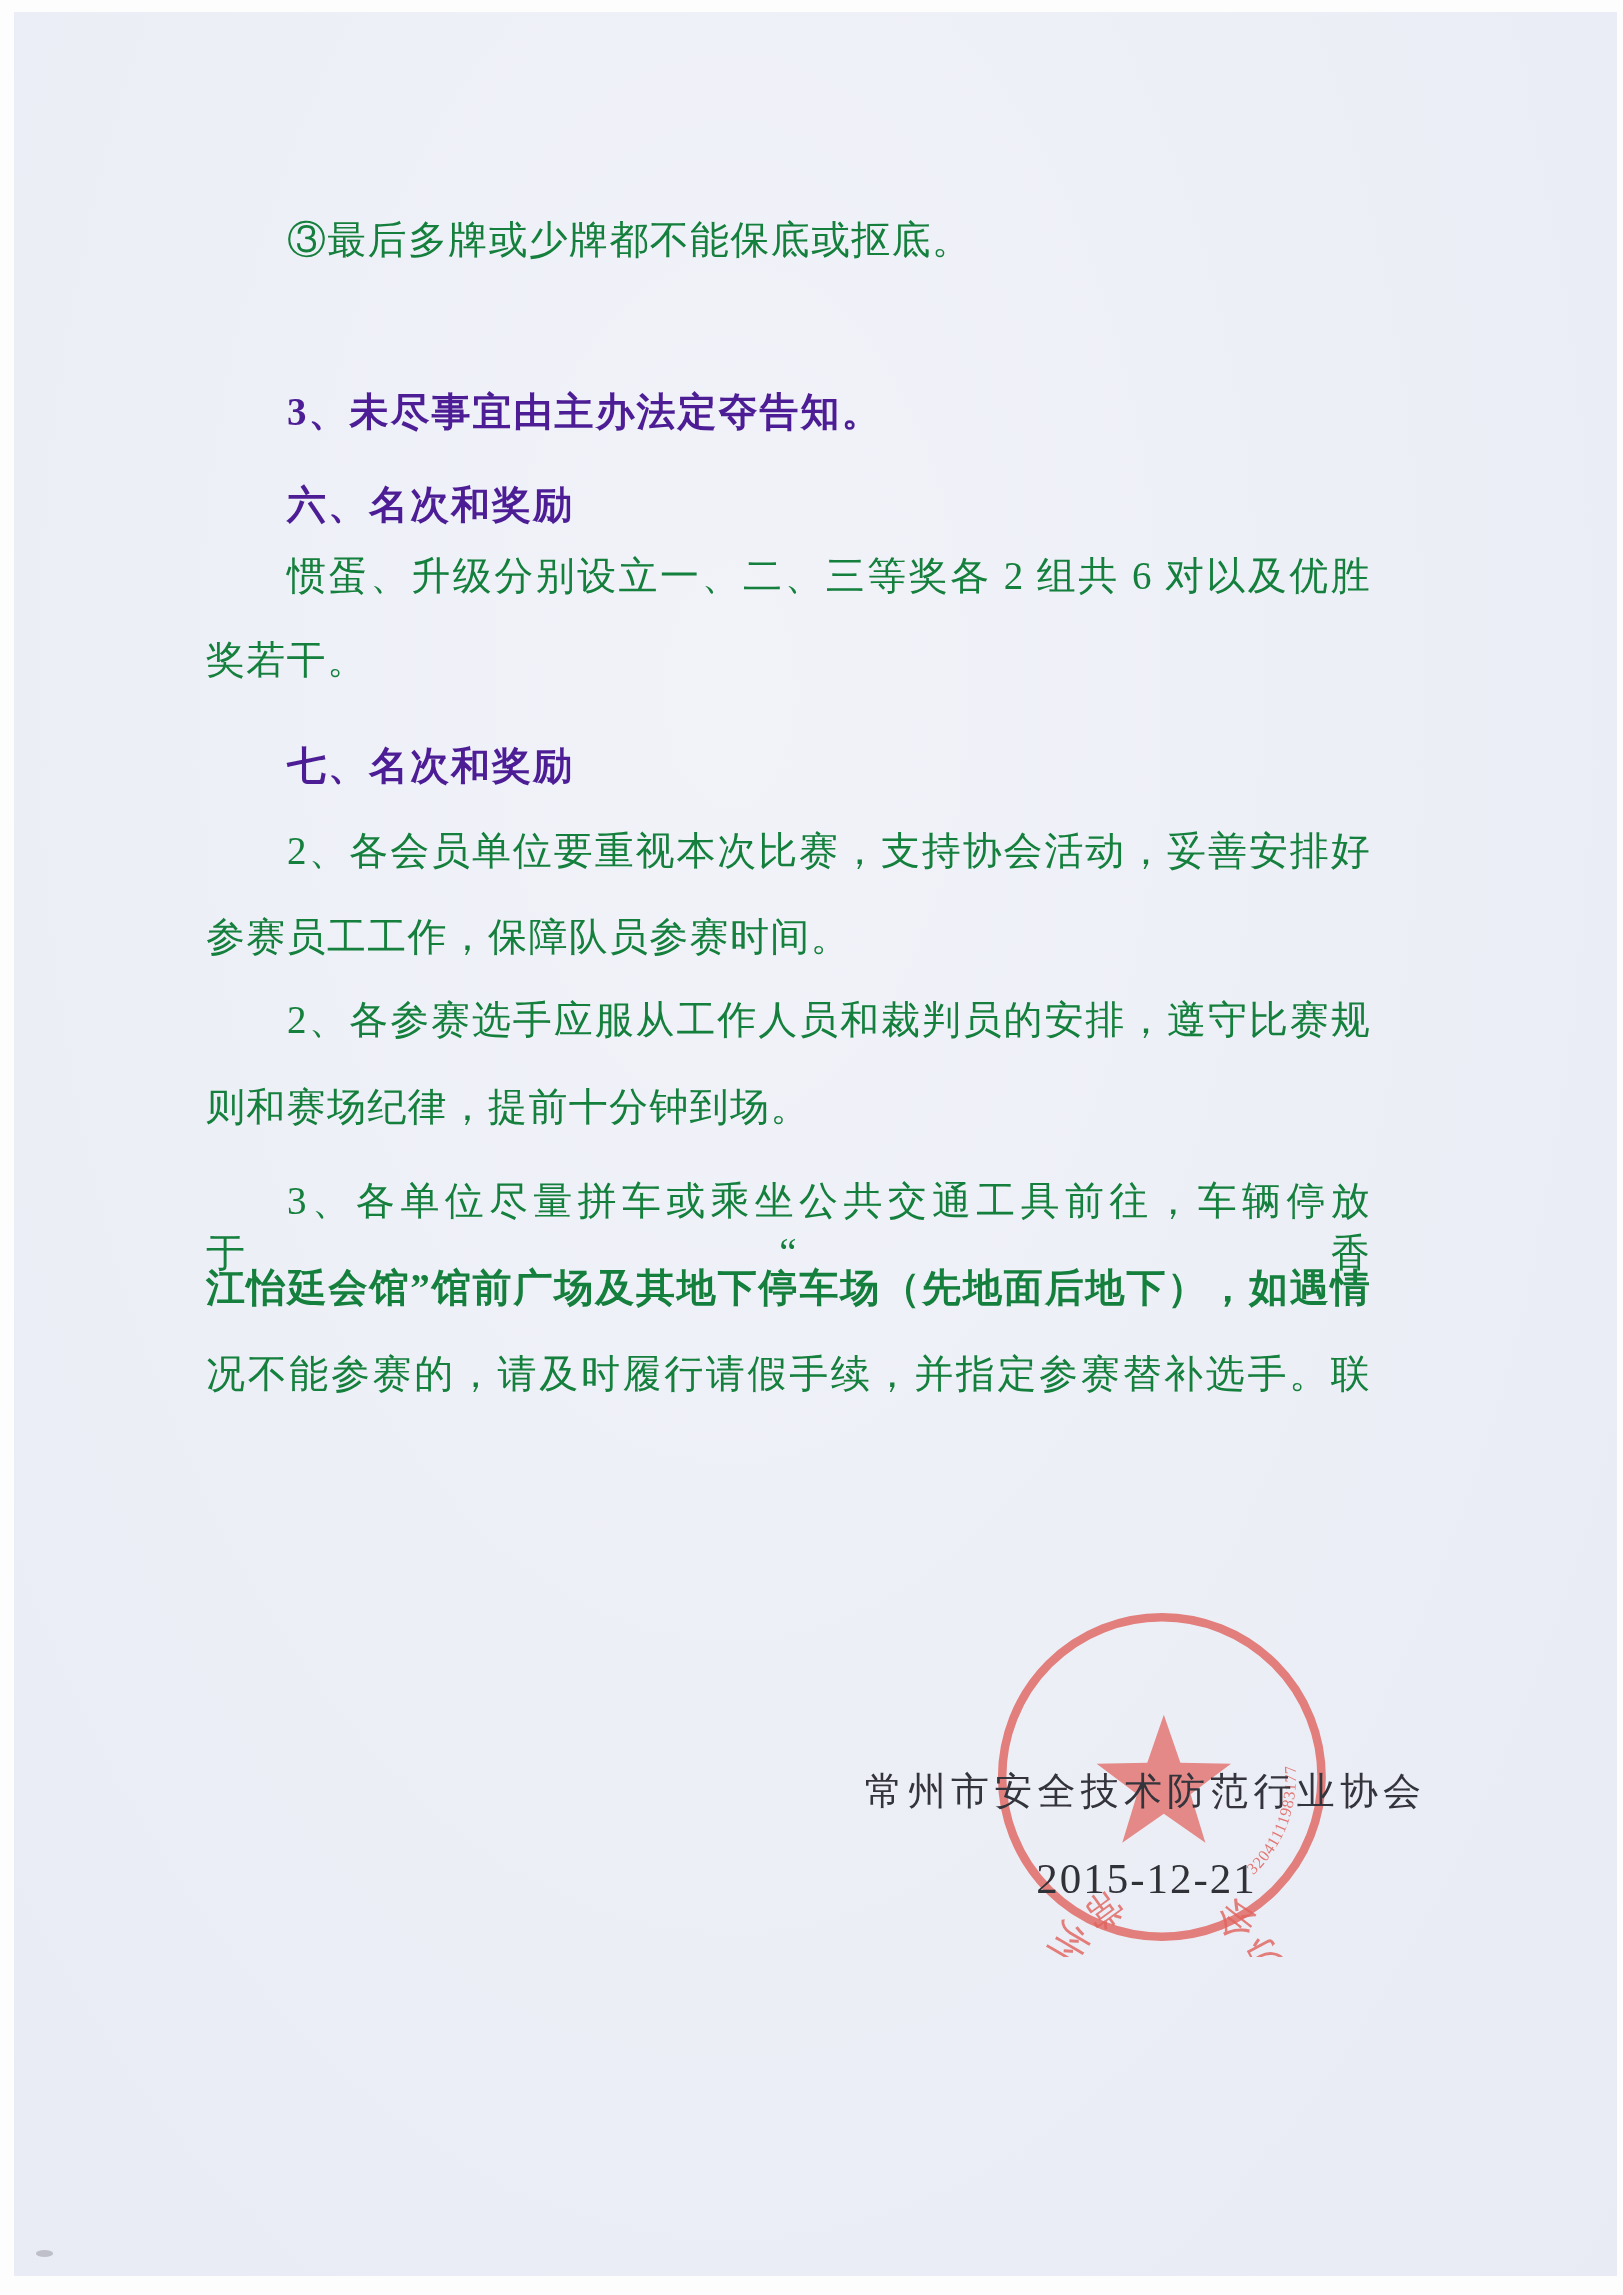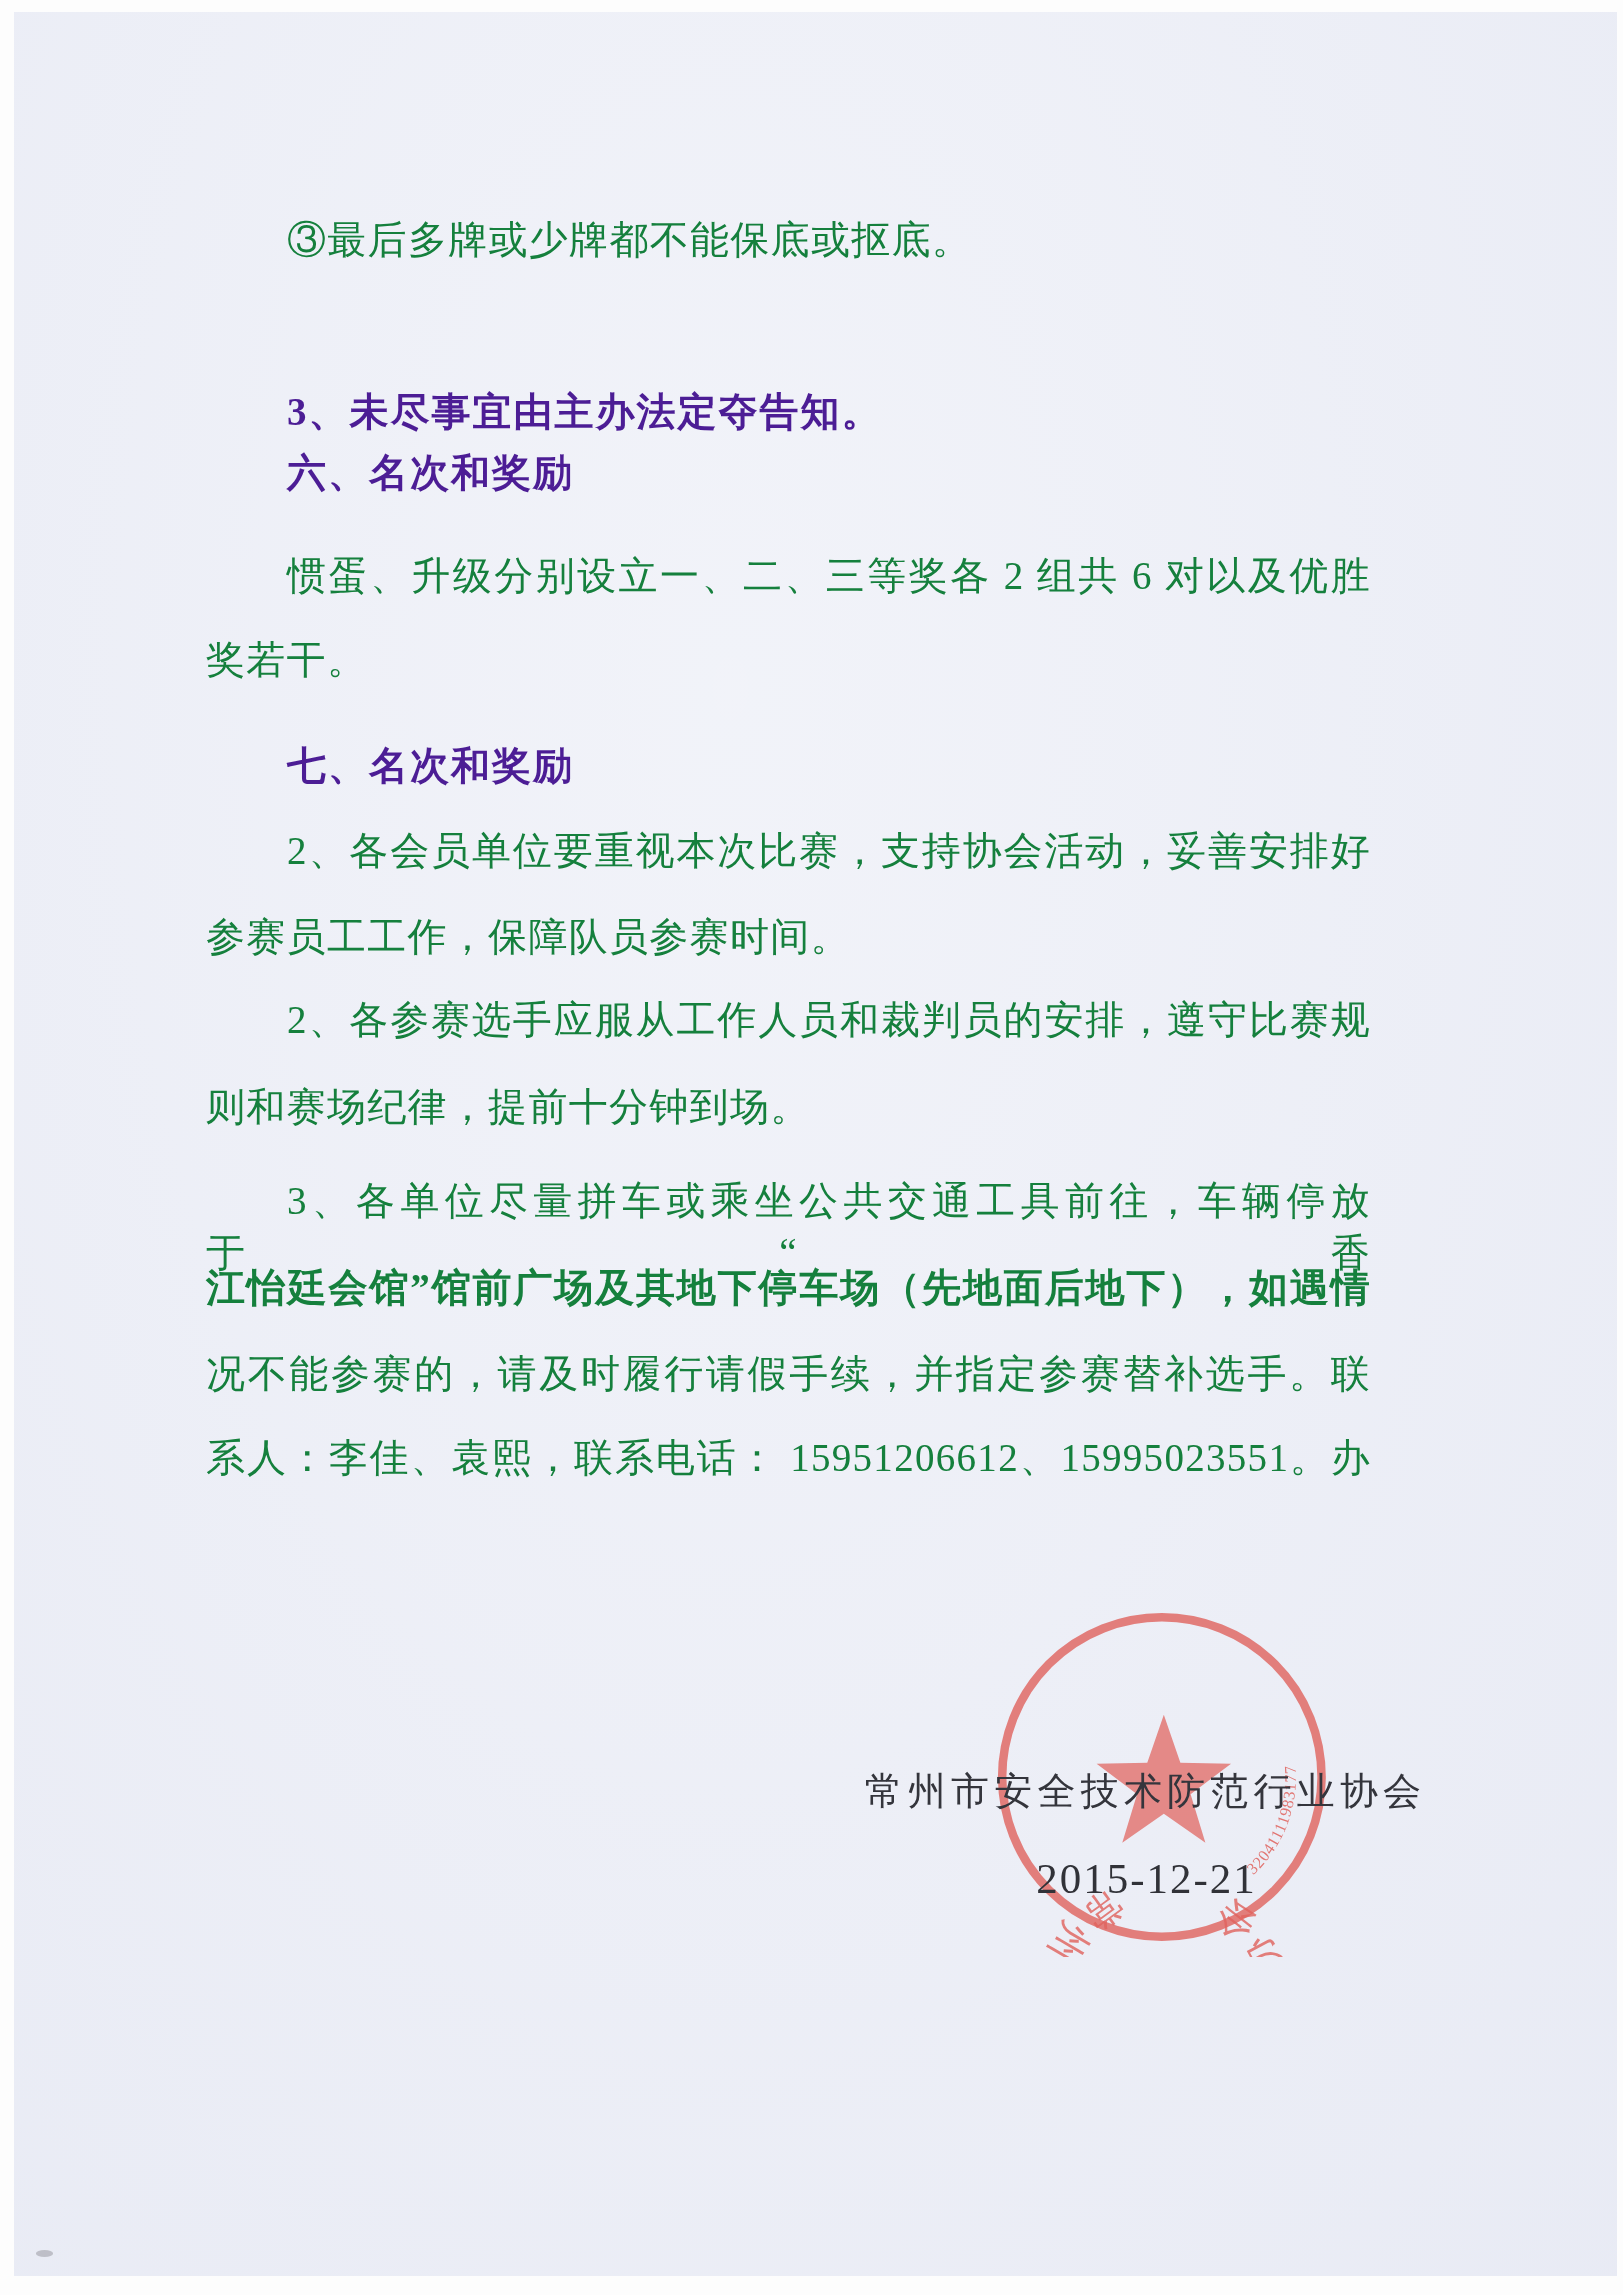--- a/index.html
+++ b/index.html
@@ -28,21 +28,21 @@
     font-size:39px;
     color:#15803d;
     letter-spacing:1.3px;
     white-space:nowrap;
     z-index:4;
   }
   .indent{text-indent:81px;}
   .bold{font-weight:700;color:#4c1d95;letter-spacing:2px;}
   .justify{text-align:justify;text-align-last:justify;white-space:normal;}
 
-  .l1{top:214px;}  .l2{top:301px;}  .l3{top:386px;}  .l4{top:447px;}
+  .l1{top:214px;}  .l2{top:301px;}  .l3{top:386px;}  .l4{top:479px;}
   .l5{top:550px;}  .l6{top:634px;}  .l7{top:740px;} .l8{top:825px;}
   .l9{top:911px;} .l10{top:994px;}.l11{top:1081px;}.l12{top:1175px;}
   .l13{top:1262px;font-weight:bold;}.l14{top:1348px;}.l15{top:1432px;}.l16{top:1517px;}
 
   .sig-org{
     position:absolute;left:854px;top:1765px;width:583px;height:52px;
     line-height:52px;font-size:38px;color:#34353c;letter-spacing:5.2px;
     text-align:center;z-index:4;white-space:nowrap;
   }
   .sig-date{
@@ -85,21 +85,20 @@
   <div class="line l5 indent justify">惯蛋、升级分别设立一、二、三等奖各 2 组共 6 对以及优胜</div>
   <div class="line l6">奖若干。</div>
   <div class="line l7 indent bold">七、名次和奖励</div>
   <div class="line l8 indent justify">2、各会员单位要重视本次比赛，支持协会活动，妥善安排好</div>
   <div class="line l9">参赛员工工作，保障队员参赛时间。</div>
   <div class="line l10 indent justify">2、各参赛选手应服从工作人员和裁判员的安排，遵守比赛规</div>
   <div class="line l11">则和赛场纪律，提前十分钟到场。</div>
   <div class="line l12 indent justify">3、各单位尽量拼车或乘坐公共交通工具前往，车辆停放于“香</div>
   <div class="line l13 justify">江怡廷会馆”馆前广场及其地下停车场（先地面后地下），如遇情</div>
   <div class="line l14 justify">况不能参赛的，请及时履行请假手续，并指定参赛替补选手。联</div>
-  <div class="line l15 justify">系人：李佳、袁熙，联系电话： 15951206612、15995023551。办</div>
 
   <div class="sig-org">常州市安全技术防范行业协会</div>
   <div class="sig-date">2015-12-21</div>
 
   <div class="edge top"></div>
   <div class="edge left"></div>
   <div class="edge bottom"></div>
   <div class="edge right"></div>
   <div class="smudge"></div>
 </div>

